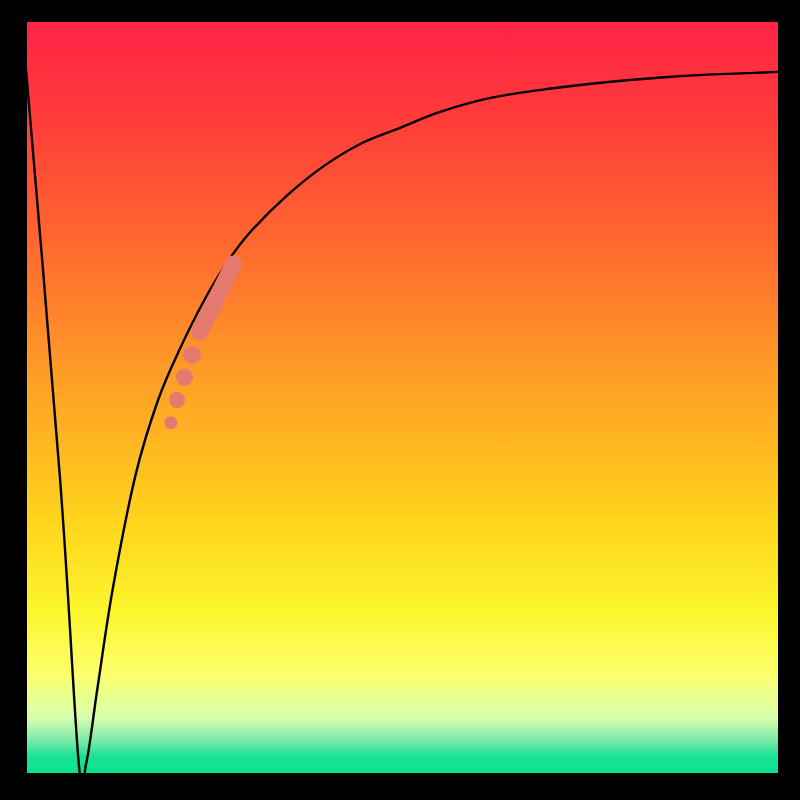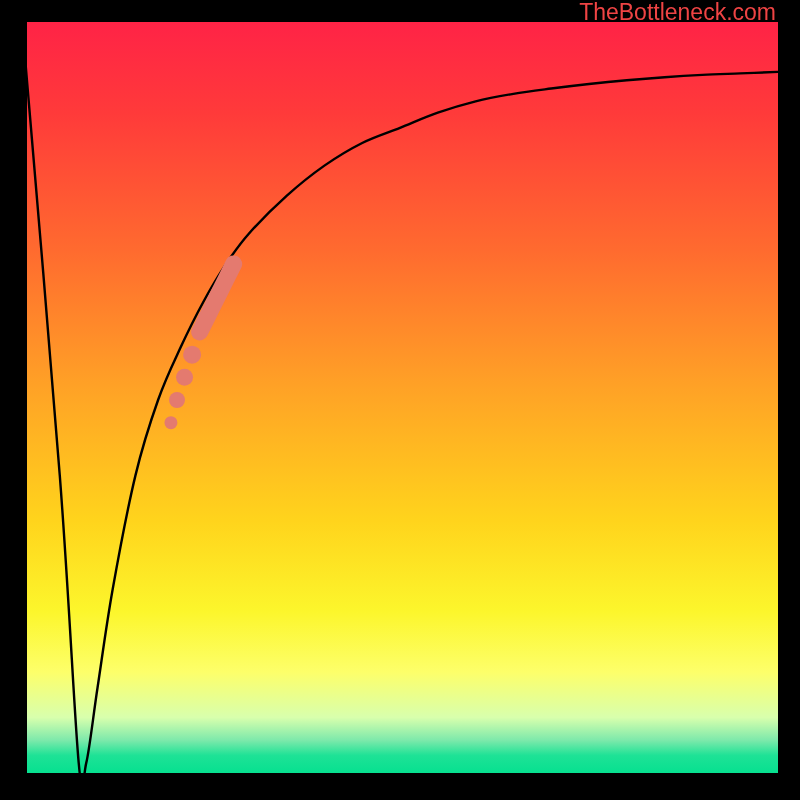--- a/index.html
+++ b/index.html
@@ -55,21 +55,21 @@
     position: absolute;
     inset: 0;
     background: #000;
   }
   .watermark {
     position: absolute;
     right: 24px;
     top: -1px;
     font-size: 23px;
     font-weight: 500;
-    color: #ef4444;
+    color: #000000;
     letter-spacing: 0px;
     font-family: Arial, Helvetica, sans-serif;
   }
   svg {
     position: absolute;
     inset: 0;
   }
   .curve {
     fill: none;
     stroke: #000;

